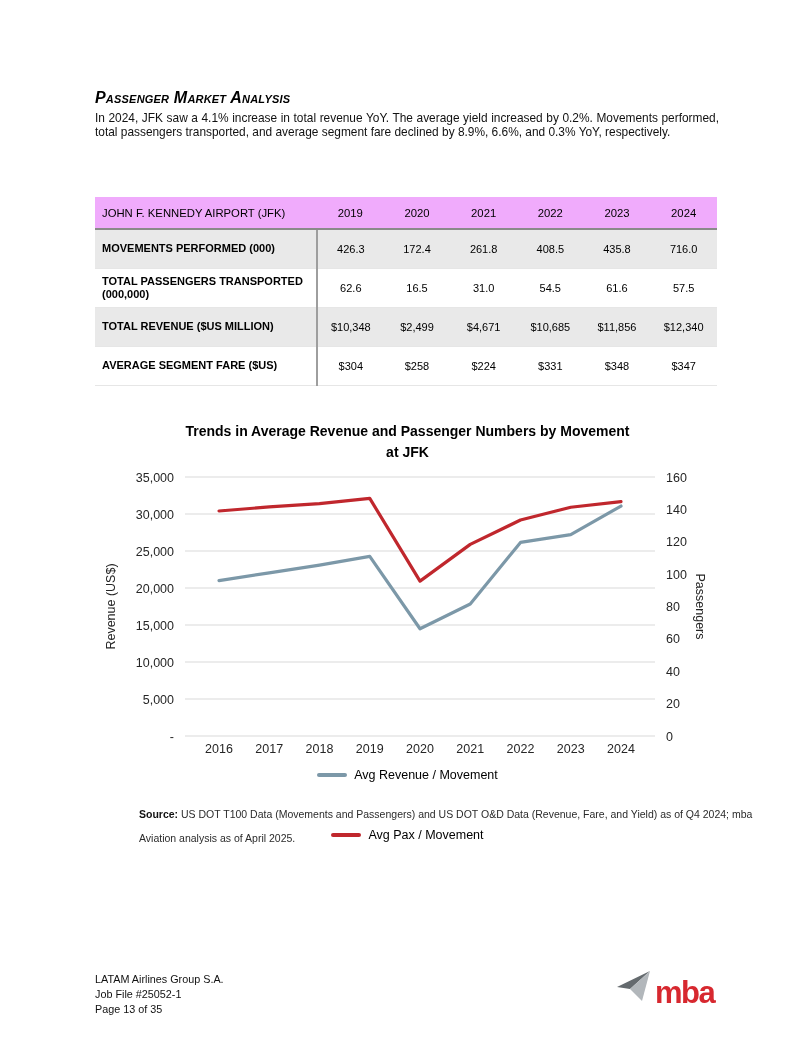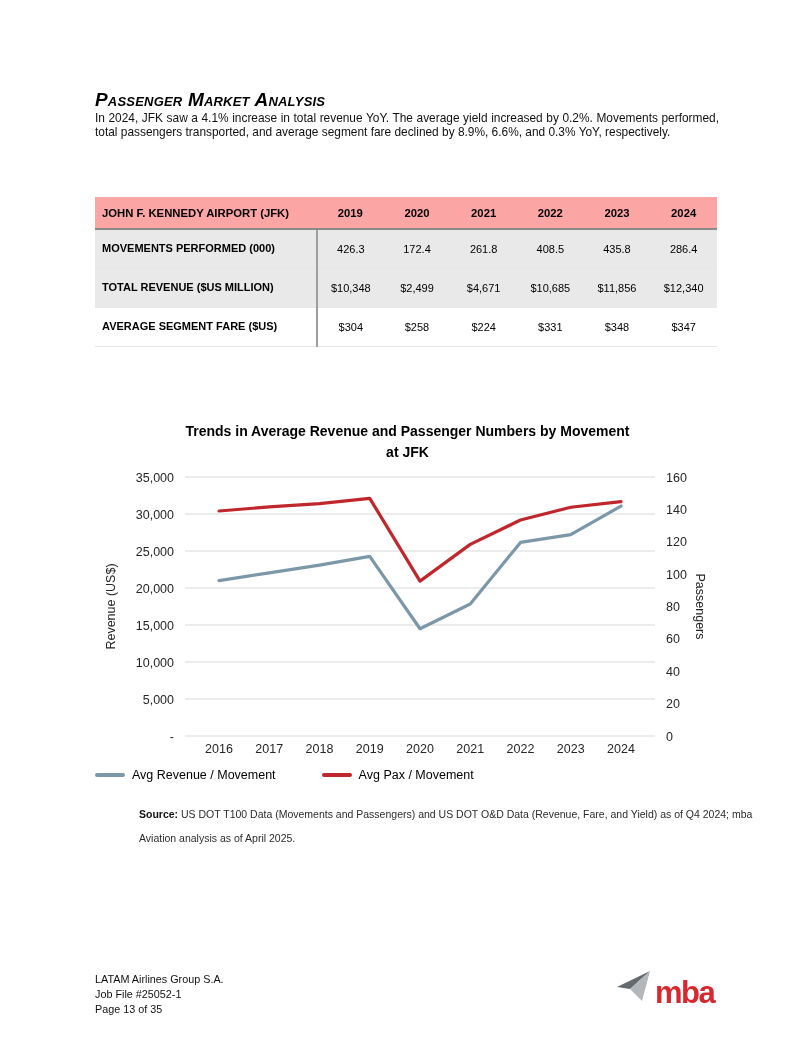--- a/index.html
+++ b/index.html
@@ -1,42 +1,42 @@
 <!DOCTYPE html>
 <html><head>
 <meta charset="utf-8">
 <style>
   html,body{margin:0;padding:0;background:#ffffff;}
   .page{position:relative;width:811px;height:1050px;background:#ffffff;
         font-family:"Liberation Sans",sans-serif;color:#111;overflow:hidden;}
 
   .section-heading{position:absolute;left:95px;top:89px;font-weight:bold;font-style:italic;
-        font-variant:small-caps;font-size:19px;letter-spacing:.2px;color:#000;}
+        font-variant:small-caps;font-size:16px;letter-spacing:.2px;color:#000;}
   .intro{position:absolute;left:95px;top:111px;width:624px;font-size:11.9px;
         line-height:14px;text-align:justify;color:#111;}
 
   table.metrics{position:absolute;left:95px;top:197px;width:622px;border-collapse:collapse;
         font-size:11px;color:#000;table-layout:fixed;}
   table.metrics col.c-label{width:222px;}
-  table.metrics thead th{border-bottom:2px solid #8a8a8a;font-weight:bold;height:29px;
-        vertical-align:middle;background:#fca5a5;}
+  table.metrics thead th{border-bottom:2px solid #8a8a8a;font-weight:normal;height:29px;
+        vertical-align:middle;background:#f0abfc;}
   table.metrics thead th.lbl{text-align:left;padding-left:7px;font-size:11.3px;}
   table.metrics thead th.yr{text-align:center;font-size:11.3px;}
   table.metrics tbody td{height:30px;vertical-align:middle;border-bottom:1px solid #e6e6e6;}
   table.metrics tbody tr.shade td{background:#e9e9e9;}
   table.metrics tbody td.lbl{font-weight:bold;text-align:left;padding:4px 4px 4px 7px;
         line-height:13.5px;border-right:2px solid #9e9e9e;}
   table.metrics tbody td.val{text-align:center;}
 
   .chart-block{position:absolute;left:95px;top:421px;width:625px;}
   .chart-title{width:460px;margin:0 auto;text-align:center;font-weight:bold;
         font-size:14px;line-height:21px;color:#000000;height:43px;}
   #chart-svg{display:block;}
   .legend{display:flex;align-items:center;gap:46px;margin-top:4px;
-        font-size:12.5px;color:#000;}
+        font-size:12.5px;color:#000;flex-direction:column;}
   .legend-item{display:flex;align-items:center;gap:7px;}
   .swatch{display:inline-block;width:30px;height:4px;border-radius:2px;}
 
   .source{position:absolute;left:95px;top:803px;width:632px;font-size:10.5px;
         line-height:23.5px;color:#2b2b2b;margin-left:44px;}
   .source b{color:#111;}
 
   .footer-text{position:absolute;left:95px;top:972px;font-size:10.8px;line-height:14.8px;color:#111;}
   .logo{position:absolute;left:617px;top:970px;width:104px;height:44px;}
 </style>
@@ -71,21 +71,30 @@
         </tr>
       </thead>
     <tbody id="metrics-body">
         <tr class="shade">
           <td class="lbl">MOVEMENTS PERFORMED (000)</td>
           <td class="val">426.3</td>
           <td class="val">172.4</td>
           <td class="val">261.8</td>
           <td class="val">408.5</td>
           <td class="val">435.8</td>
-          <td class="val">286.4</td>
+          <td class="val">716.0</td>
+        </tr>
+        <tr>
+          <td class="lbl">TOTAL PASSENGERS TRANSPORTED (000,000)</td>
+          <td class="val">62.6</td>
+          <td class="val">16.5</td>
+          <td class="val">31.0</td>
+          <td class="val">54.5</td>
+          <td class="val">61.6</td>
+          <td class="val">57.5</td>
         </tr>
         <tr class="shade">
           <td class="lbl">TOTAL REVENUE ($US MILLION)</td>
           <td class="val">$10,348</td>
           <td class="val">$2,499</td>
           <td class="val">$4,671</td>
           <td class="val">$10,685</td>
           <td class="val">$11,856</td>
           <td class="val">$12,340</td>
         </tr>

